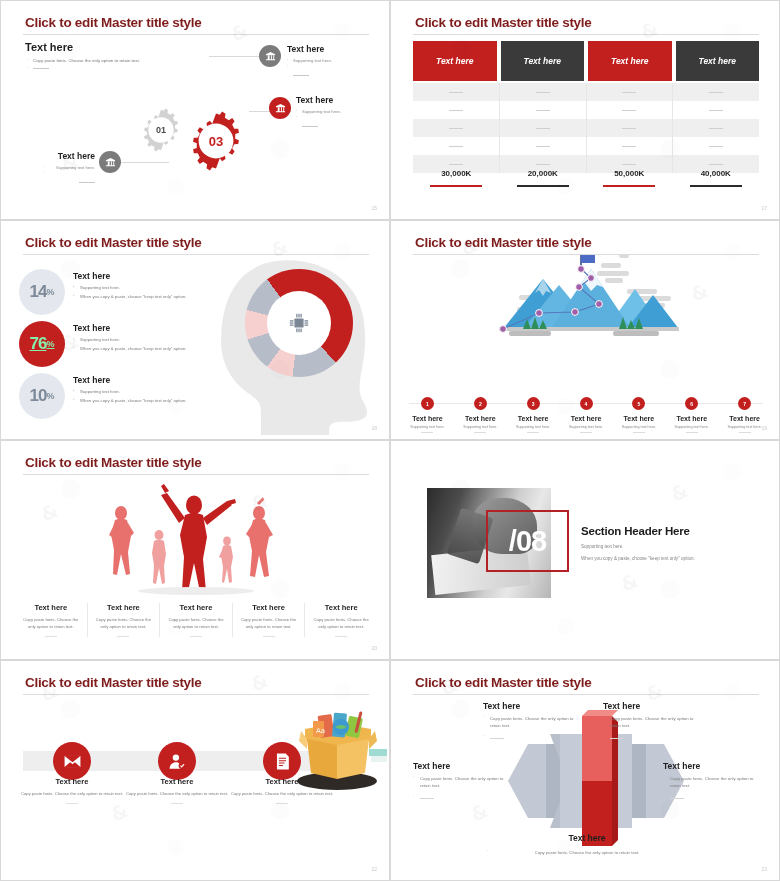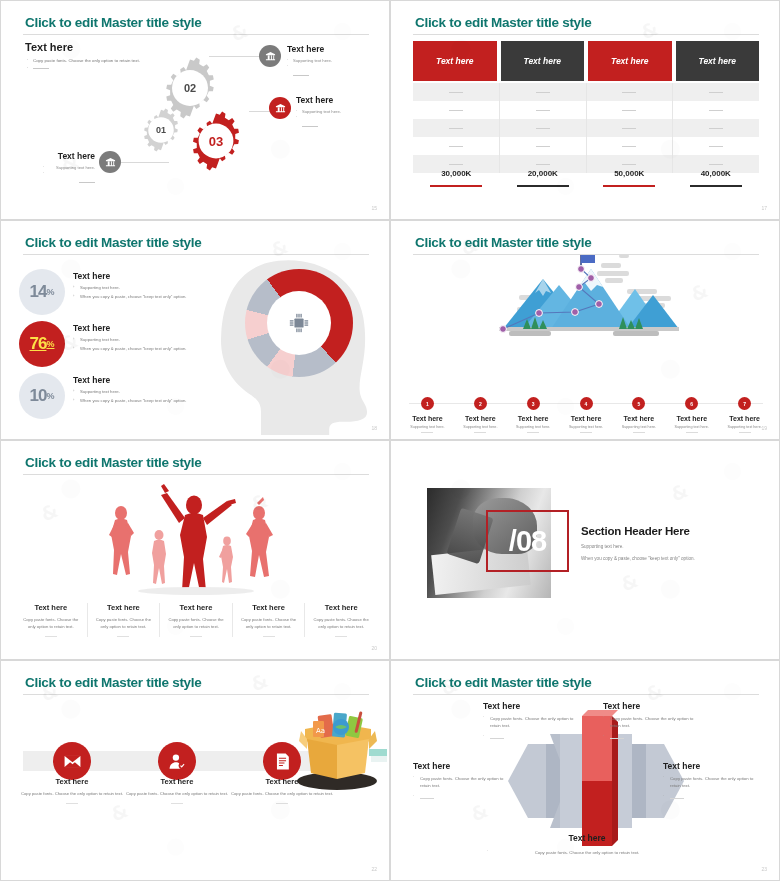--- a/index.html
+++ b/index.html
@@ -37,21 +37,21 @@
     color: rgba(0,0,0,0.035);
     font-size: 19px; font-weight: bold;
     transform: rotate(-22deg);
     letter-spacing: 1px;
     z-index: 9; pointer-events:none;
     font-family: "DejaVu Sans", sans-serif;
   }
   .title {
     position: absolute; left: 24px; top: 14px;
     font-size: 13.5px; font-weight: bold;
-    color: #0f766e; letter-spacing: -0.3px;
+    color: #7f1d1d; letter-spacing: -0.3px;
     z-index: 5;
   }
   .titlerule {
     position: absolute; left: 22px; top: 33px; width: 346px;
     border-bottom: 1px solid #dcdcdc; z-index: 4;
   }
   .pgnum {
     position: absolute; right: 12px; bottom: 8px;
     font-size: 5px; color: #c9c9c9; z-index: 6;
   }
@@ -93,21 +93,21 @@
   .tfoot > div { flex:1; text-align:center; }
   .tfoot .val { font-size:8px; font-weight:bold; color:#1f1f1f; }
   .tfoot .bar { width:52px; height:2px; margin:7px auto 0; }
 
   
   .pct { position:absolute; width:46px; height:46px; border-radius:50%;
     display:flex; align-items:center; justify-content:center; z-index:6;text-align:right; }
   .pct span.n { font-size:17px; font-weight:bold; letter-spacing:-1px;}
   .pct span.p { font-size:9px; font-weight:bold; }
   .pct.gray { background:#e4e8ee; color:#7e8a99;}
-  .pct.red { background:#c2201f; color:#fde047;text-decoration:underline;}
+  .pct.red { background:#c2201f; color:#86efac;text-decoration:underline;}
   .prow { position:absolute; z-index:6; }
   .prow .th { font-size:8.5px; }
   .prow .li { font-size:4.3px; color:#7b7b7b; margin-top:4px; position:relative; padding-left:7px;}
   .prow .li:before { content:"›"; position:absolute; left:0; top:-1px; color:#aaa;}
   .head-sil { position:absolute; right:4px; top:34px; width:176px; height:180px; z-index:2;}
   .donut { position:absolute; right:36px; top:48px; width:108px; height:108px; border-radius:50%; z-index:4;}
   .donut-hole { position:absolute; inset:22px; background:#fff; border-radius:50%;
     display:flex; align-items:center; justify-content:center; }
 
   
@@ -183,27 +183,20 @@
     <div class="s1-subtitle">Text here</div>
     <div class="s1-bul">
       <div>Copy paste fonts. Choose the only option to retain text.</div>
       <div><span class="s1-dash"></span></div>
     </div>
 
     <div class="leader" style="left:208px;top:55px;width:62px;"></div>
     <div class="leader" style="left:248px;top:110px;width:42px;"></div>
     <div class="leader" style="left:120px;top:161px;width:48px;"></div>
 
-    <div class="gear" style="left:158px;top:56px;width:62px;height:62px;">
-      <svg viewBox="0 0 100 100" width="62" height="62">
-        <path fill="#c9c9c9" d="M50 4l6.3 2.2 3.9-5.3 5.6 3.7-1 6.6 6.6 4.1 5.6-3.6 4 5.4-4 5.3 3.4 7 6.6.1 1.3 6.6-6.2 2.4-.1 7.8 6.2 2.3-1.2 6.6-6.6.2-3.4 7 4 5.3-4 5.4-5.6-3.6-6.6 4.1 1 6.6-5.6 3.7-3.9-5.3L50 96l-6.3-2.2-3.9 5.3-5.6-3.7 1-6.6-6.6-4.1-5.6 3.6-4-5.4 4-5.3-3.4-7-6.6-.2-1.2-6.6 6.2-2.3-.1-7.8-6.2-2.4 1.3-6.6 6.6-.1 3.4-7-4-5.3 4-5.4 5.6 3.6 6.6-4.1-1-6.6 5.6-3.7 3.9 5.3z"></path>
-        <circle cx="50" cy="50" r="29" fill="#ffffff"></circle>
-      </svg>
-      <div class="gnum">02</div>
-    </div>
 
     <div class="gear" style="left:138px;top:107px;width:44px;height:44px;text-decoration:underline;">
       <svg viewBox="0 0 100 100" width="44" height="44">
         <path fill="#d2d2d2" d="M50 4l6.3 2.2 3.9-5.3 5.6 3.7-1 6.6 6.6 4.1 5.6-3.6 4 5.4-4 5.3 3.4 7 6.6.1 1.3 6.6-6.2 2.4-.1 7.8 6.2 2.3-1.2 6.6-6.6.2-3.4 7 4 5.3-4 5.4-5.6-3.6-6.6 4.1 1 6.6-5.6 3.7-3.9-5.3L50 96l-6.3-2.2-3.9 5.3-5.6-3.7 1-6.6-6.6-4.1-5.6 3.6-4-5.4 4-5.3-3.4-7-6.6-.2-1.2-6.6 6.2-2.3-.1-7.8-6.2-2.4 1.3-6.6 6.6-.1 3.4-7-4-5.3 4-5.4 5.6 3.6 6.6-4.1-1-6.6 5.6-3.7 3.9 5.3z"></path>
         <circle cx="50" cy="50" r="29" fill="#ffffff"></circle>
       </svg>
       <div class="gnum" style="font-size:9px;">01</div>
     </div>
 
     <div class="gear red" style="left:185px;top:110px;width:60px;height:60px;text-decoration:underline;">

